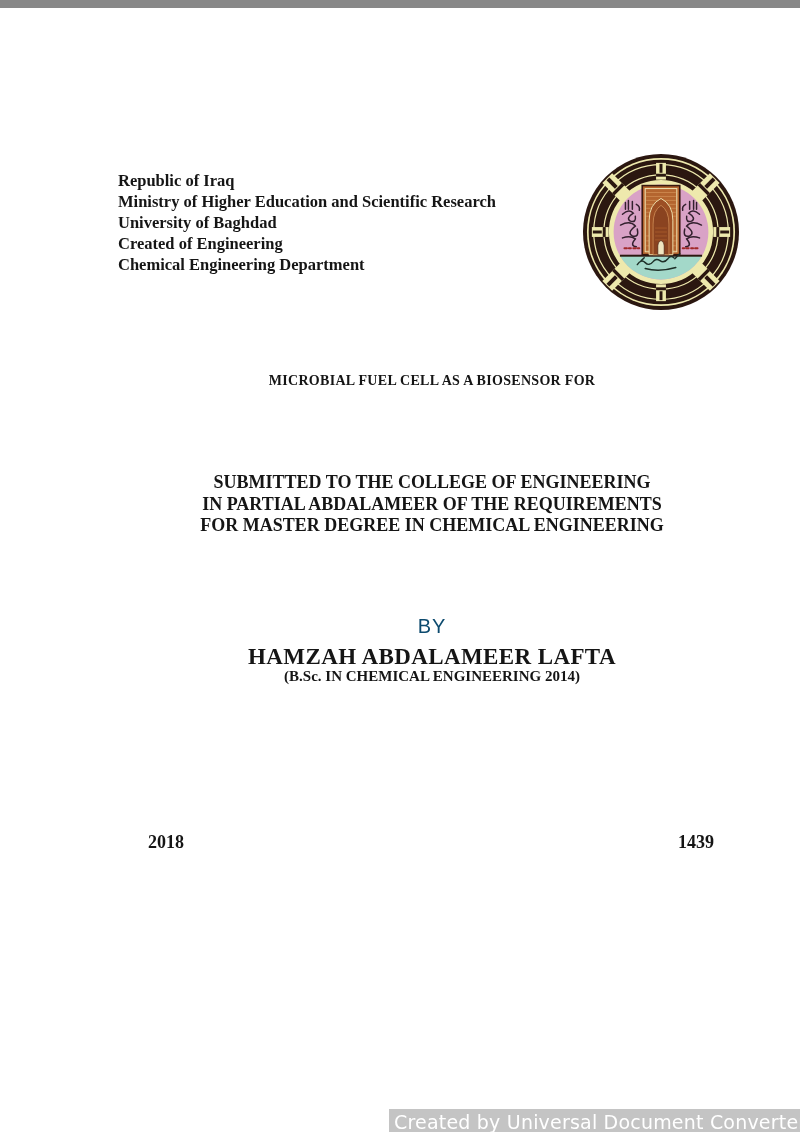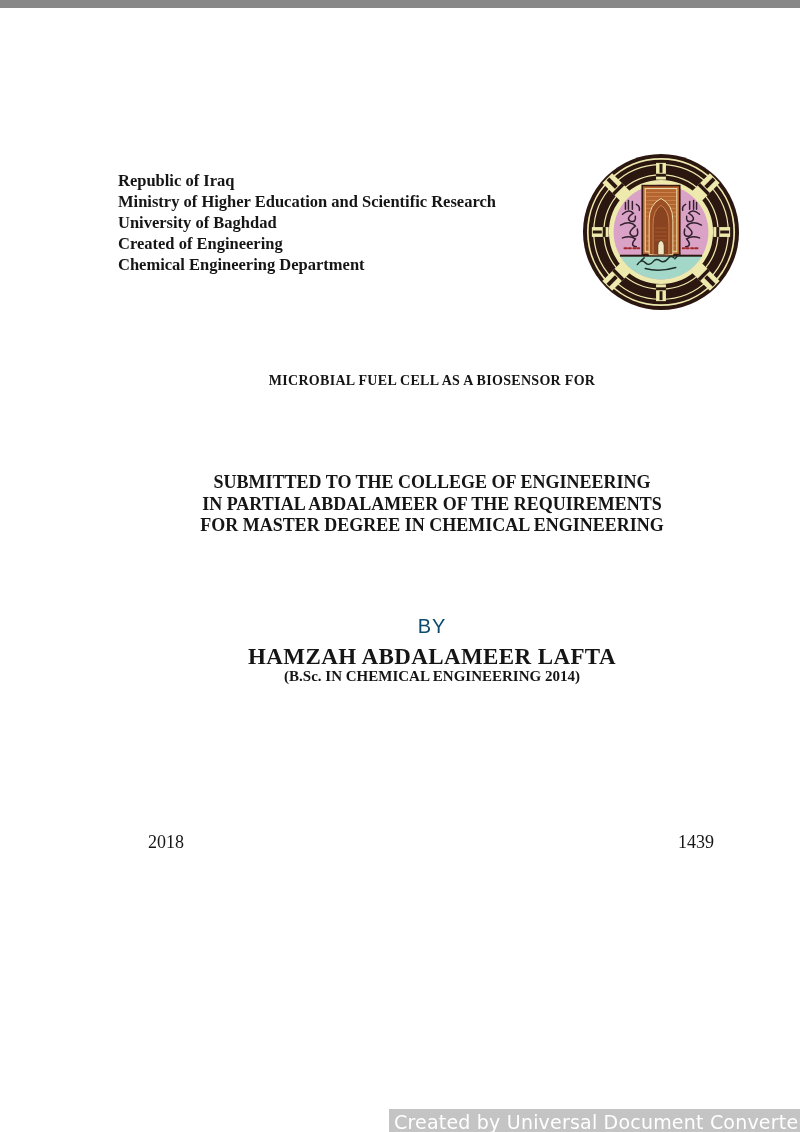--- a/index.html
+++ b/index.html
@@ -23,21 +23,21 @@
   .center-col{
     position:absolute;left:64px;width:736px;text-align:center;
   }
   .title-block{top:355px;font-weight:bold;font-size:14px;line-height:35px;letter-spacing:0.3px;}
   .statement-block{top:464px;font-weight:bold;font-size:18px;line-height:21.5px;}
   .by-label{top:606px;font-family:"Liberation Sans", sans-serif;font-weight:400;font-size:20px;line-height:24px;letter-spacing:1px;color:#0c4a6e;}
   .author-name{top:634px;font-weight:bold;font-size:23px;line-height:30px;letter-spacing:0.4px;}
   .author-cred{top:659px;font-weight:bold;font-size:15px;line-height:19px;}
   .year{
     position:absolute;top:822px;
-    font-weight:normal;font-size:18px;line-height:24px;
+    font-weight:bold;font-size:18px;line-height:24px;
   }
   .year-left{left:148px;}
   .year-right{left:678px;}
   .watermark{
     position:absolute;left:389px;top:1101px;width:411px;height:27px;
     font-family:"DejaVu Sans", sans-serif;
     font-size:19px;line-height:27px;
     padding-left:5px;box-sizing:border-box;
     white-space:nowrap;overflow:hidden;
     letter-spacing:0.2px;

